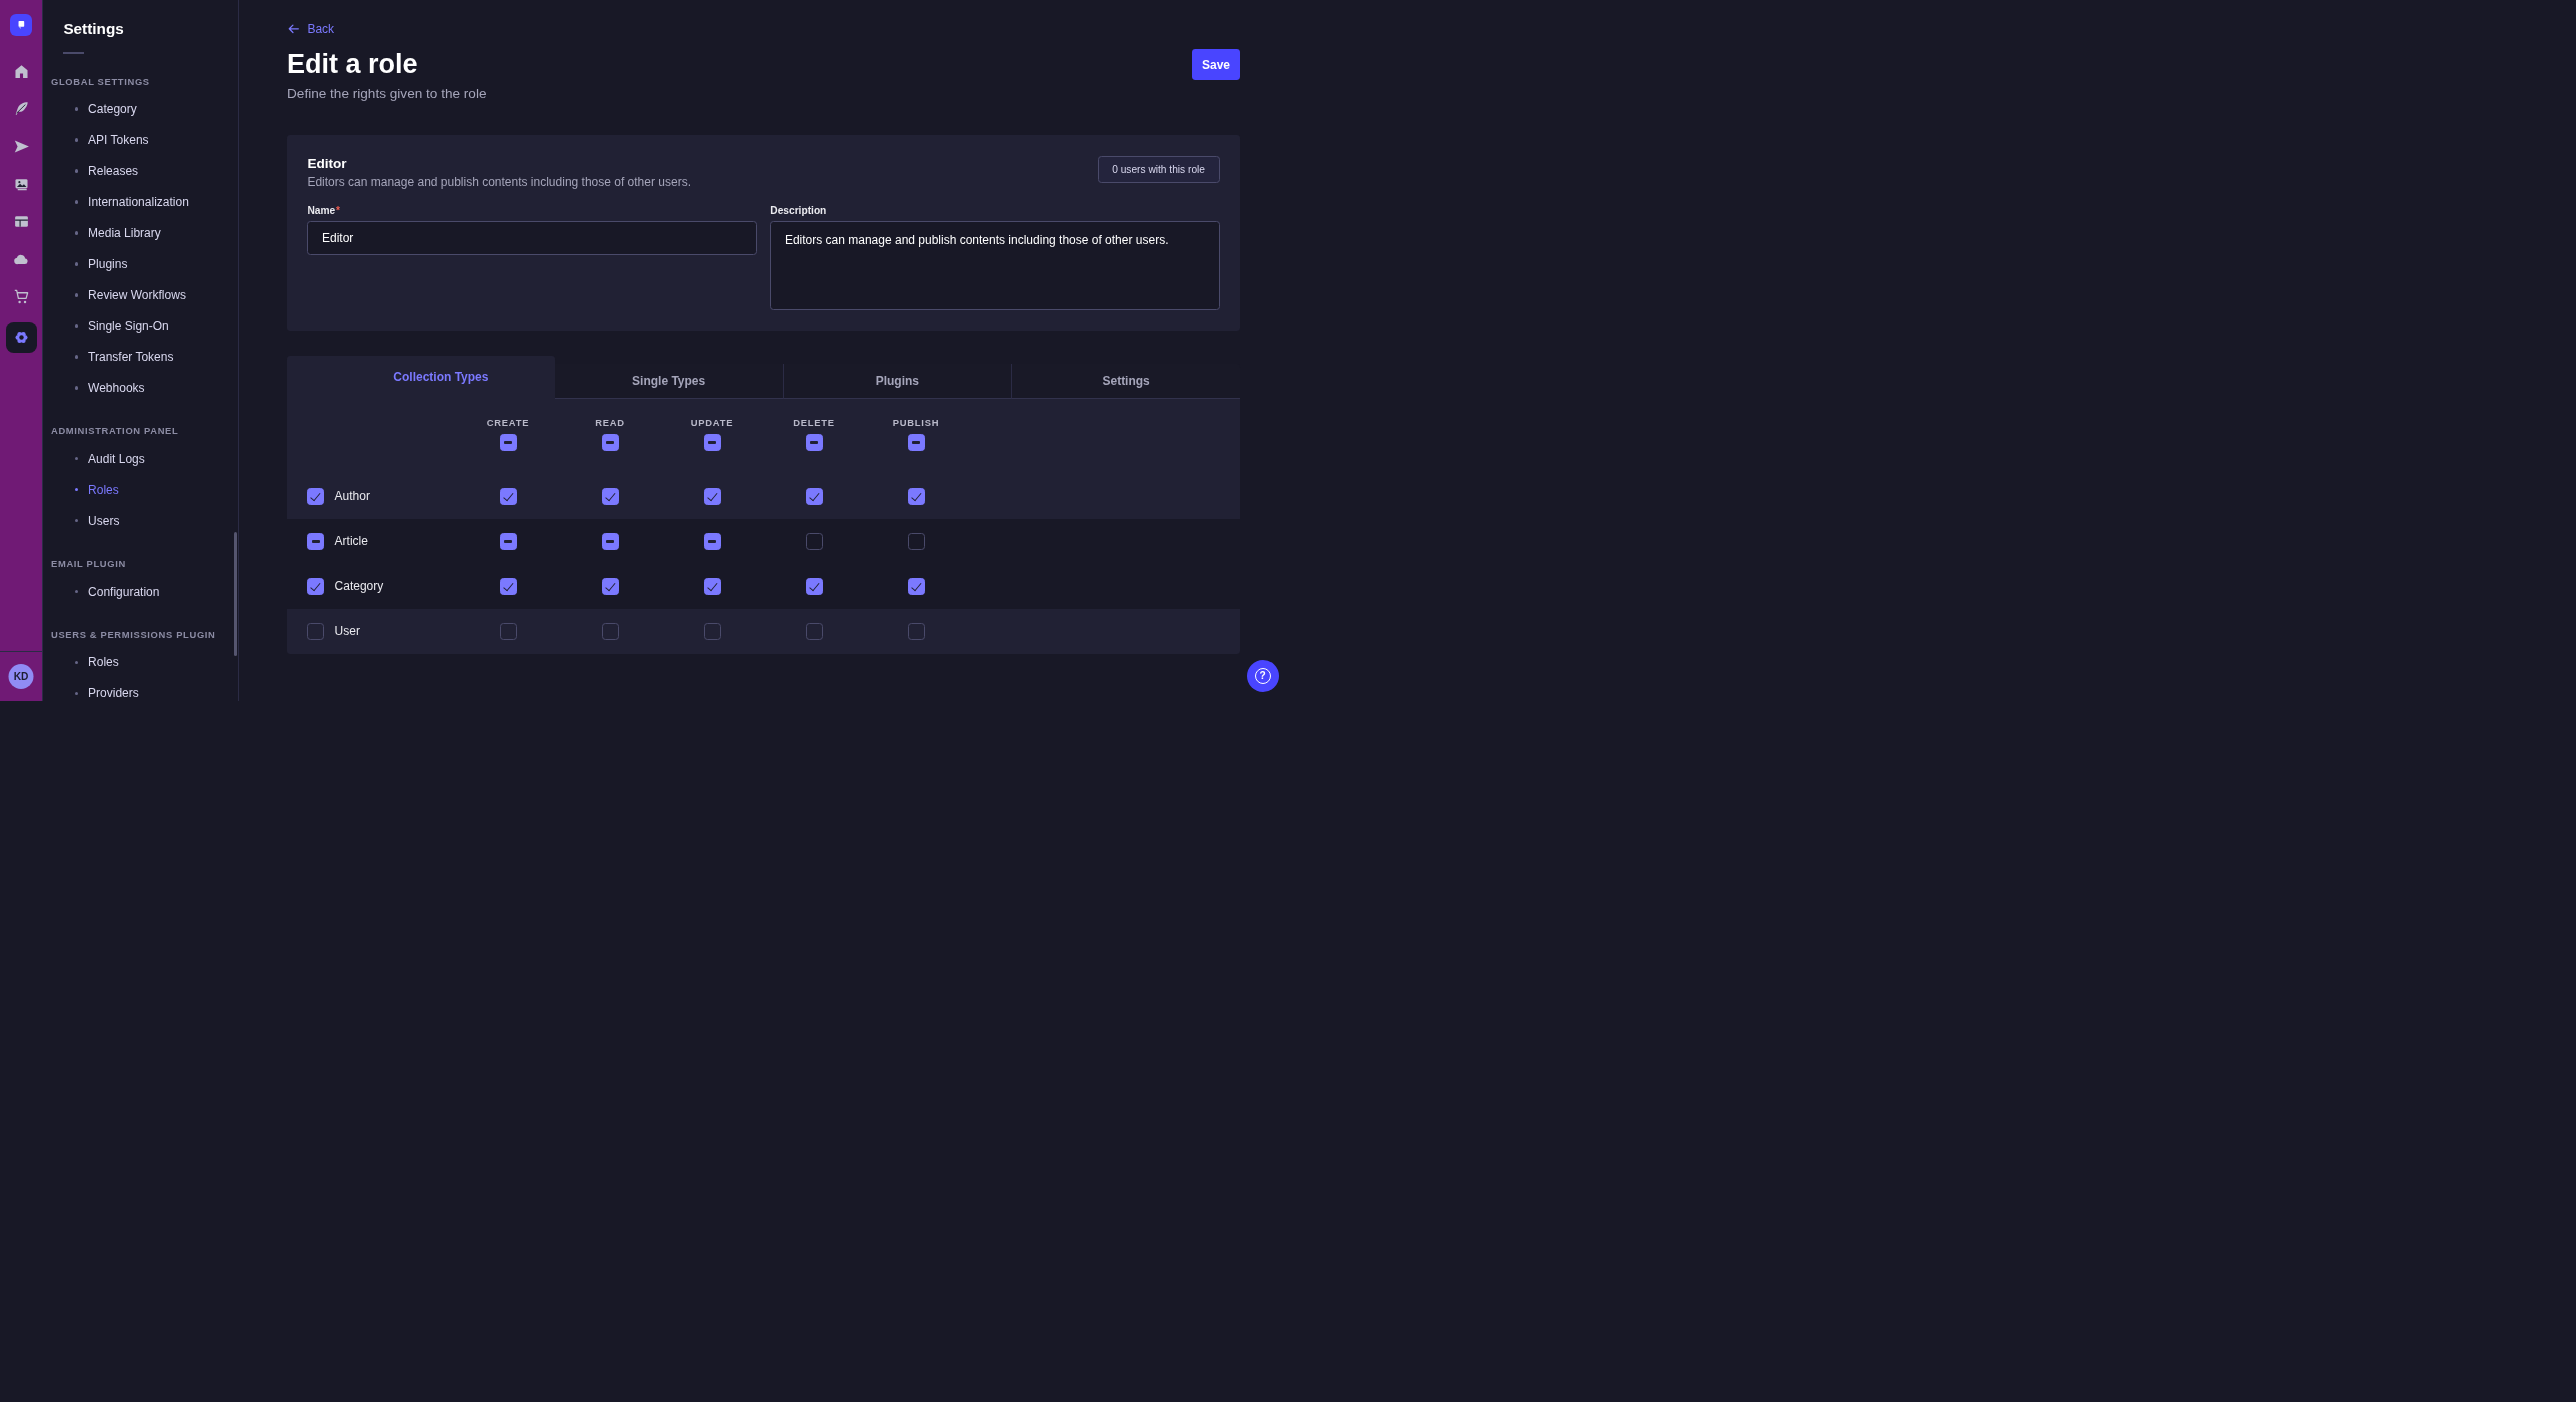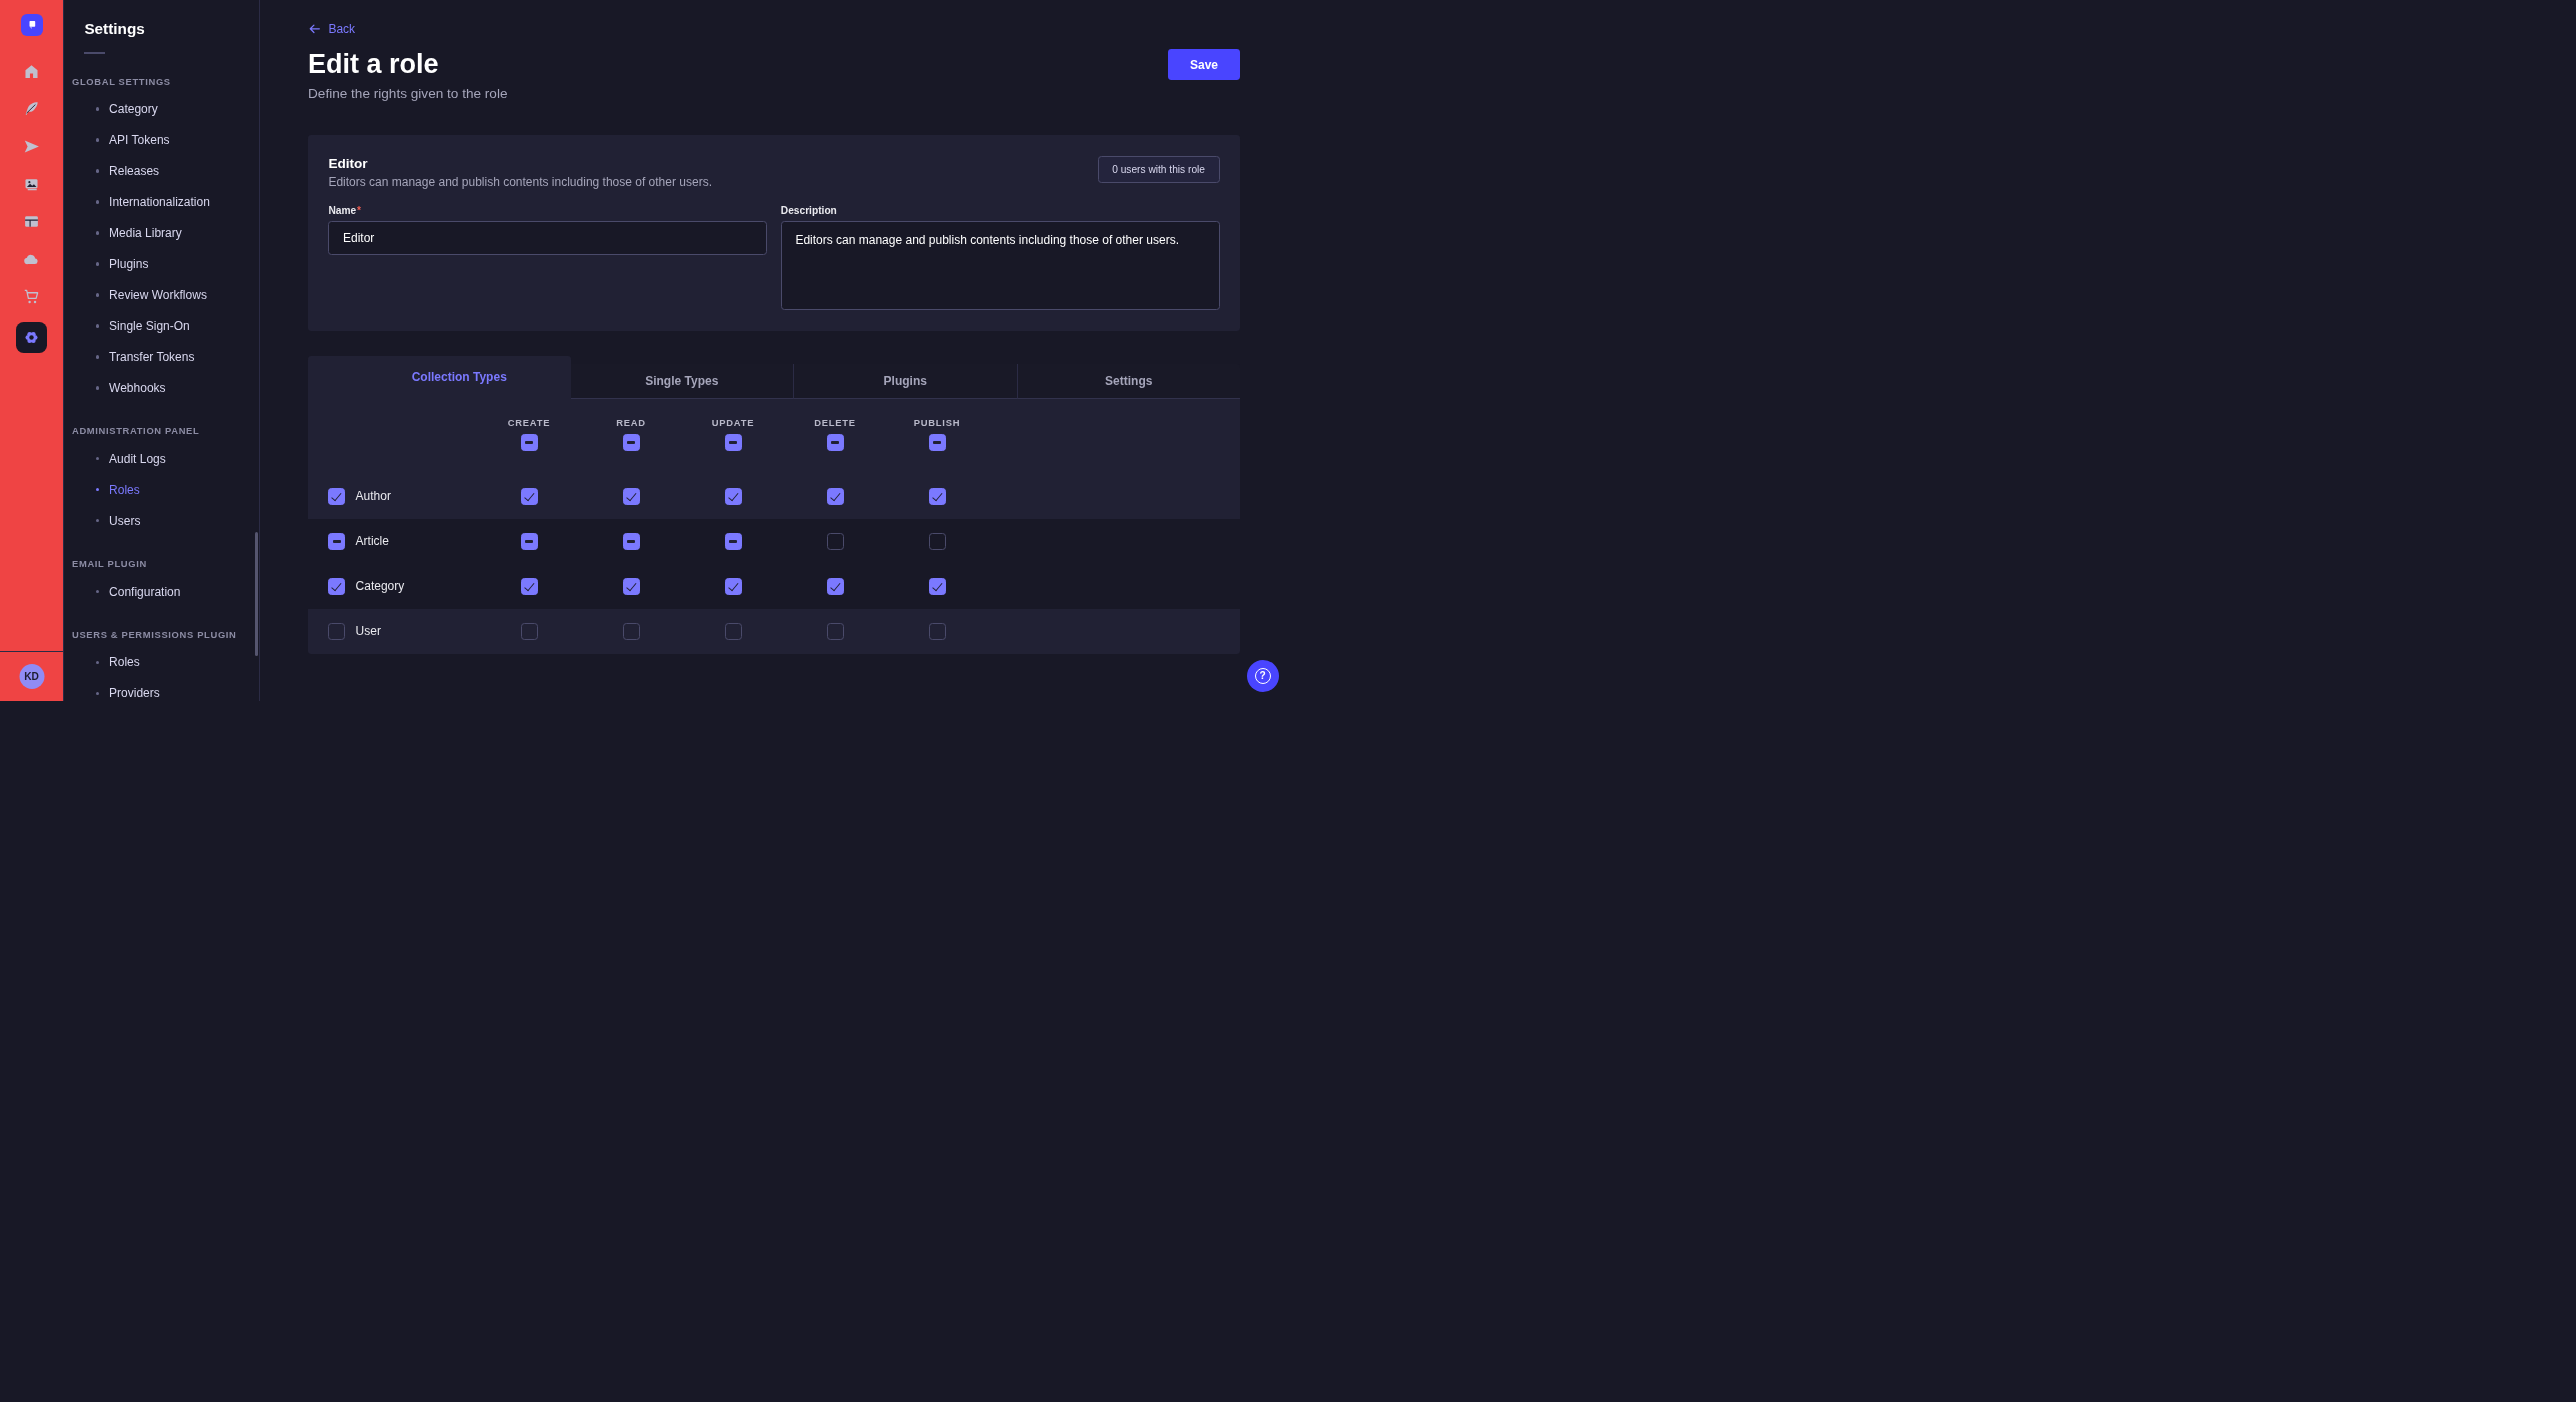--- a/index.html
+++ b/index.html
@@ -1,21 +1,21 @@
 <!DOCTYPE html>
 <html style="font-size:13.6px"><head>
 <meta charset="utf-8">
 <style>
   html,body{margin:0;padding:0;background:#181826;}
   body{width:1288px;height:701px;overflow:hidden;font-family:"Liberation Sans",sans-serif;position:relative;}
   *{box-sizing:border-box;}
   .app{display:flex;width:1288px;height:701px;}
 
   
-  .rail{width:64px;background:#ef4444;border-right:0.9px solid #2b2b45;position:relative;flex-shrink:0;}
+  .rail{width:43px;background:#701a75;border-right:0.9px solid #2b2b45;position:relative;flex-shrink:0;}
   .logo{width:22px;height:22px;margin:13.6px auto 0;background:#4945ff;border-radius:6px;display:flex;align-items:center;justify-content:center;cursor:pointer;}
   .rail-icons{margin-top:23px;display:flex;flex-direction:column;align-items:center;gap:12px;}
   .rail-btn{width:25.6px;height:25.6px;display:flex;align-items:center;justify-content:center;color:#c0c0cf;background:none;border:none;cursor:pointer;padding:0;}
   .rail-btn svg{width:17px;height:17px;}
   .rail-btn.active{width:31px;height:31px;background:#181826;border-radius:7.7px;color:#7b79ff;}
   .rail-divider{position:absolute;bottom:49px;left:0;width:100%;height:0.9px;background:#2b2b45;}
   .avatar{position:absolute;bottom:12px;left:50%;transform:translateX(-50%);width:25px;height:25px;border-radius:50%;background:#908cf5;color:#1d1d31;font-size:10.2px;font-weight:700;display:flex;align-items:center;justify-content:center;cursor:pointer;border:none;}
 
   
   .subnav{width:196px;background:#181826;border-right:0.9px solid #2b2b45;flex-shrink:0;position:relative;padding-top:20.4px;overflow:hidden;}
@@ -29,21 +29,21 @@
   .nav-item.active{color:#7b79ff;}
   .nav-item.active .bullet{background:#7b79ff;}
   .scroll-thumb{position:absolute;right:0.9px;top:532px;width:3.4px;height:124px;background:#55556f;border-radius:1.7px;cursor:pointer;}
 
   
   .main{flex:1;padding:22px 48px 0;position:relative;overflow:hidden;background:#181826;}
   .back{display:inline-flex;align-items:center;gap:6.8px;color:#7b79ff;font-size:12px;text-decoration:none;cursor:pointer;}
   .back svg{width:13.6px;height:13.6px;}
   .title-row{display:flex;justify-content:space-between;align-items:center;margin-top:10.2px;}
   .page-title{font-size:27px;font-weight:700;color:#ffffff;margin:0;line-height:1.15;}
-  .save-btn{background:#4945ff;color:#fff;border:none;border-radius:3.4px;padding:0 22px;height:31.5px;font-size:12px;font-weight:600;cursor:pointer;font-family:inherit;}
+  .save-btn{background:#4945ff;color:#fff;border:none;border-radius:3.4px;padding:0 10px;height:31.5px;font-size:12px;font-weight:600;cursor:pointer;font-family:inherit;}
   .page-subtitle{margin-top:6px;font-size:13.6px;color:#a5a5ba;}
 
   
   .role-card{margin-top:34px;background:#212134;border-radius:3.4px;padding:20.4px;position:relative;}
   .card-title{font-size:13.6px;font-weight:700;color:#ffffff;}
   .card-sub{margin-top:4.3px;font-size:12px;color:#a5a5ba;}
   .users-badge{position:absolute;top:21px;right:20.4px;background:#24243d;border:0.9px solid #4a4a6a;border-radius:3.4px;padding:6.8px 13.6px;font-size:10.2px;color:#d9d8ef;cursor:pointer;font-family:inherit;}
   .fields{display:flex;gap:13.6px;margin-top:12.8px;}
   .field{flex:1;}
   .field-label{font-size:10.2px;font-weight:600;color:#eaeaef;}

